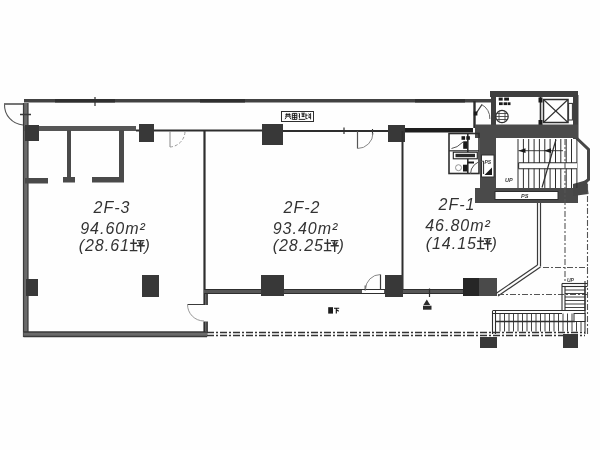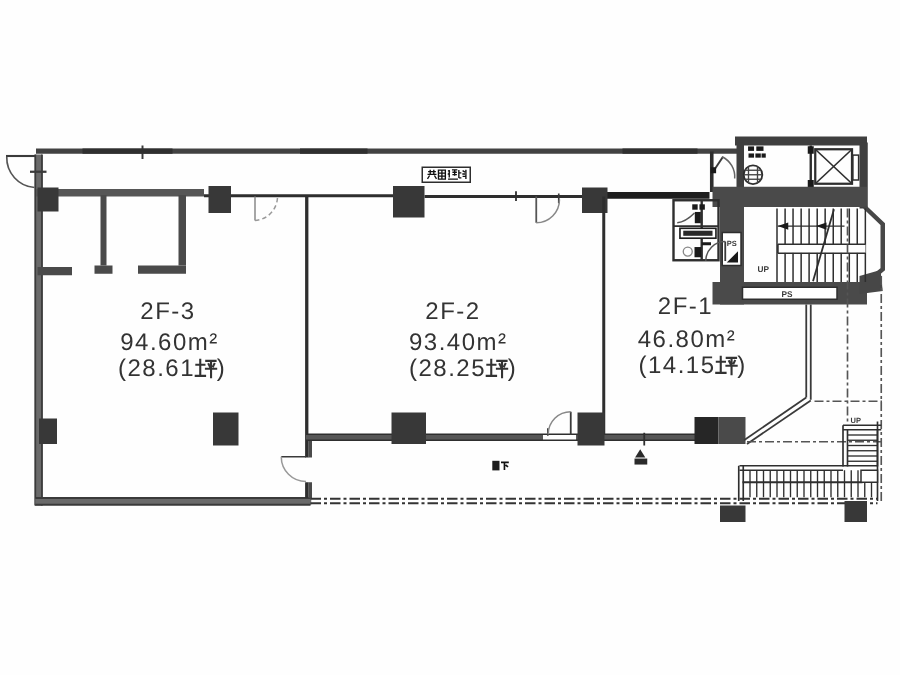--- a/index.html
+++ b/index.html
@@ -1,16 +1,16 @@
 <!DOCTYPE html>
 <html><head>
 <meta charset="utf-8">
 <style>
 html,body{margin:0;padding:0;background:#ffffff;}
-#page{width:600px;height:450px;position:relative;background:#fefefe;overflow:hidden;}
+#page{width:600px;height:450px;position:relative;background:#fefefe;overflow:hidden;font-style:italic;}
 text{font-family:"Liberation Sans",sans-serif;fill:#3a3a3a;}
 .lbl{font-size:16px;letter-spacing:1px;fill:#333;}
 </style>
 </head>
 <body>
 <div id="page">
 <svg width="600" height="450" viewBox="0 0 600 450">
 <rect x="0" y="0" width="600" height="450" fill="#fefefe"></rect>
 <defs>
 <g id="tsubo" stroke="#333" stroke-width="1.4" fill="none" stroke-linecap="square">

